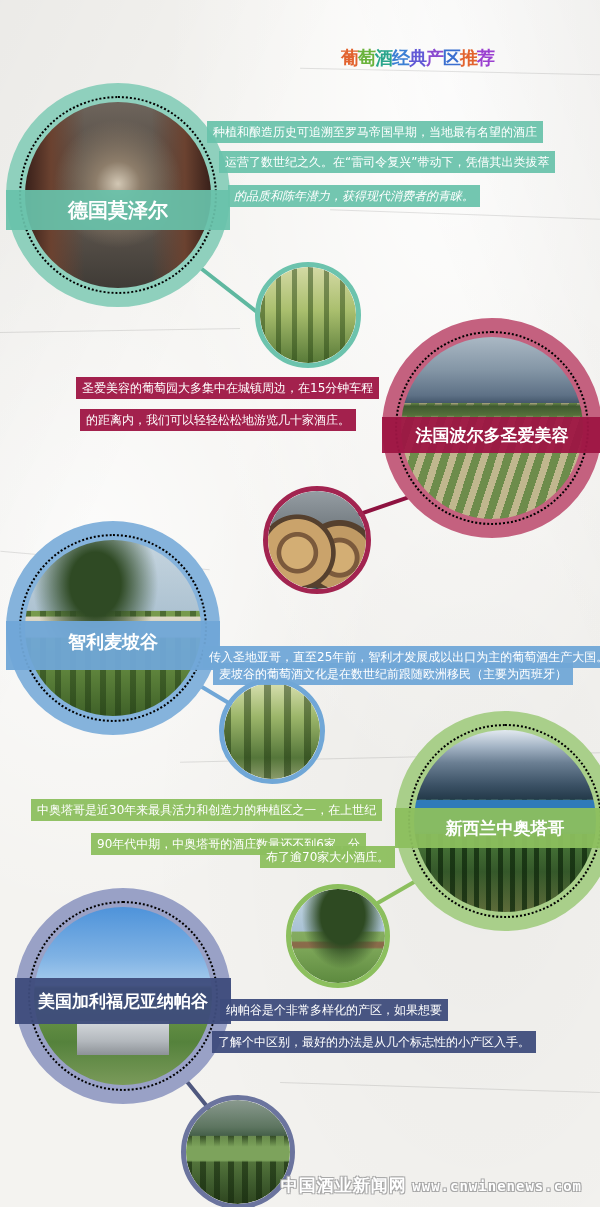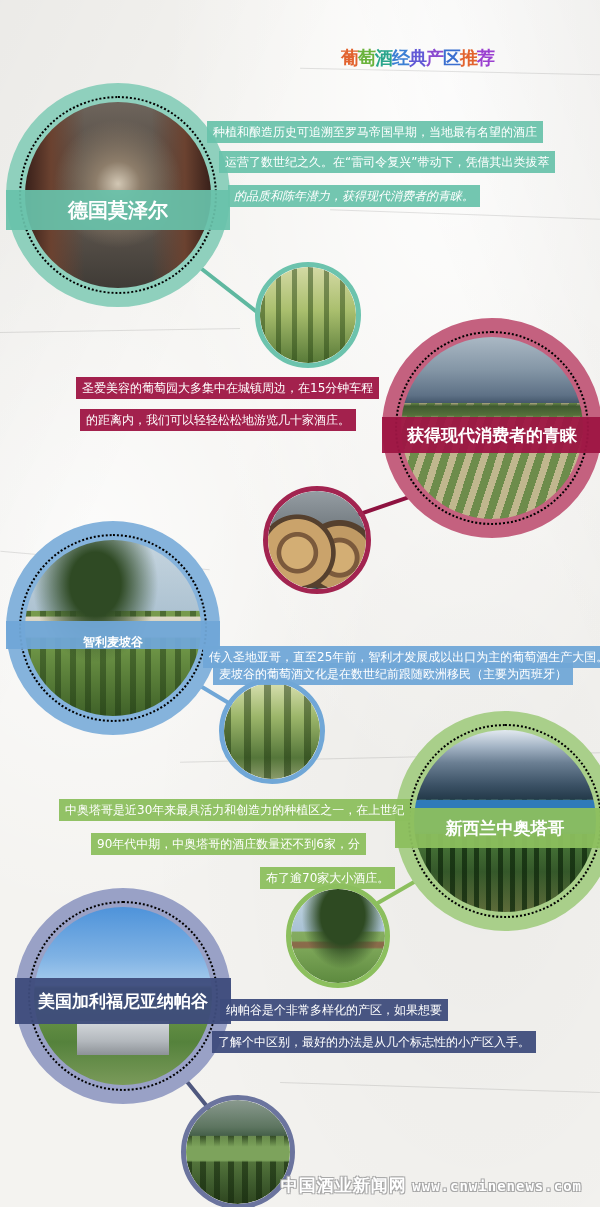--- a/index.html
+++ b/index.html
@@ -120,52 +120,52 @@
     <div class="photo ph-harvest"></div>
   </div>
   <div class="tl bg-teal" style="left:207px;top:121px;">种植和酿造历史可追溯至罗马帝国早期，当地最有名望的酒庄</div>
   <div class="tl bg-teal" style="left:219px;top:151px;">运营了数世纪之久。在“雷司令复兴”带动下，凭借其出类拔萃</div>
   <div class="tl bg-teal" style="left:228px;top:185px;font-style:italic;">的品质和陈年潜力，获得现代消费者的青睐。</div>
 
   <div class="connector" style="left:357px;top:513px;width:80px;background:#8e1240;transform:rotate(-19deg);"></div>
   <div class="bigc c-crimson-border" style="left:382px;top:318px;width:194px;height:194px;">
     <div class="dots c-crimson-dots"></div>
     <div class="photo ph-hillside"></div>
-    <div class="band bg-crimson" style="top:86px;height:36px;line-height:36px;font-size:17px;"><span>获得现代消费者的青睐</span></div>
+    <div class="band bg-crimson" style="top:86px;height:36px;line-height:36px;font-size:17px;"><span>法国波尔多圣爱美容</span></div>
   </div>
   <div class="smallc" style="left:263px;top:486px;width:98px;height:98px;border-color:#a22450;">
     <div class="photo ph-barrels"></div>
   </div>
   <div class="tl bg-crimson" style="left:76px;top:377px;">圣爱美容的葡萄园大多集中在城镇周边，在15分钟车程</div>
   <div class="tl bg-crimson" style="left:80px;top:409px;">的距离内，我们可以轻轻松松地游览几十家酒庄。</div>
 
   <div class="connector" style="left:197px;top:682px;width:41px;background:#70a7d7;transform:rotate(31deg);"></div>
   <div class="bigc c-blue-border" style="left:6px;top:521px;width:188px;height:188px;">
     <div class="dots c-blue-dots"></div>
     <div class="photo ph-chile"></div>
-    <div class="band bg-blue" style="top:87px;height:28px;line-height:42px;font-size:12px;"><span>智利麦坡谷</span></div>
+    <div class="band bg-blue" style="top:87px;height:49px;line-height:42px;font-size:18px;"><span>智利麦坡谷</span></div>
   </div>
   <div class="smallc" style="left:219px;top:678px;width:96px;height:96px;border-color:#70a7d7;">
     <div class="photo ph-vinerows"></div>
   </div>
   <div class="tl bg-blue" style="left:213px;top:616px;margin-top:47px;">麦坡谷的葡萄酒文化是在数世纪前跟随欧洲移民（主要为西班牙）</div>
   <div class="tl bg-blue" style="left:203px;top:646px;">传入圣地亚哥，直至25年前，智利才发展成以出口为主的葡萄酒生产大国。</div>
 
   <div class="connector" style="left:376px;top:902px;width:50px;background:#8cbf5e;transform:rotate(-30deg);"></div>
   <div class="bigc c-green-border" style="left:395px;top:711px;width:194px;height:194px;">
     <div class="dots c-green-dots"></div>
     <div class="photo ph-otago"></div>
     <div class="band bg-green" style="top:84px;height:40px;line-height:40px;font-size:17px;"><span>新西兰中奥塔哥</span></div>
   </div>
   <div class="smallc" style="left:286px;top:884px;width:94px;height:94px;border-color:#8cbf5e;">
     <div class="photo ph-garden"></div>
   </div>
-  <div class="tl bg-green" style="left:31px;top:799px;margin-left:28px;">中奥塔哥是近30年来最具活力和创造力的种植区之一，在上世纪</div>
+  <div class="tl bg-green" style="left:31px;top:799px;">中奥塔哥是近30年来最具活力和创造力的种植区之一，在上世纪</div>
   <div class="tl bg-green" style="left:91px;top:833px;">90年代中期，中奥塔哥的酒庄数量还不到6家，分</div>
-  <div class="tl bg-green" style="left:260px;top:867px;">布了逾70家大小酒庄。</div>
+  <div class="tl bg-green" style="left:260px;top:846px;">布了逾70家大小酒庄。</div>
 
   <div class="connector" style="left:184px;top:1076px;width:41px;background:#4f587f;transform:rotate(51deg);"></div>
   <div class="bigc c-slate-border" style="left:15px;top:888px;width:190px;height:190px;">
     <div class="dots c-slate-dots"></div>
     <div class="photo ph-napa">
       <div class="barn"></div>
     </div>
     <div class="band bg-navy" style="top:77px;height:46px;line-height:46px;font-size:17px;"><span>美国加利福尼亚纳帕谷</span></div>
   </div>
   <div class="smallc" style="left:181px;top:1095px;width:104px;height:104px;border-color:#6b749e;">

